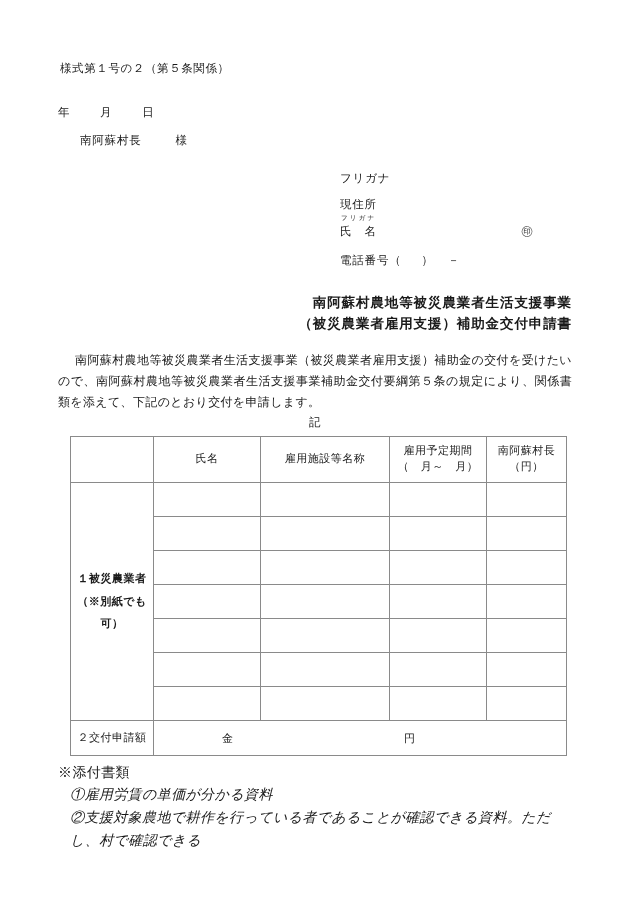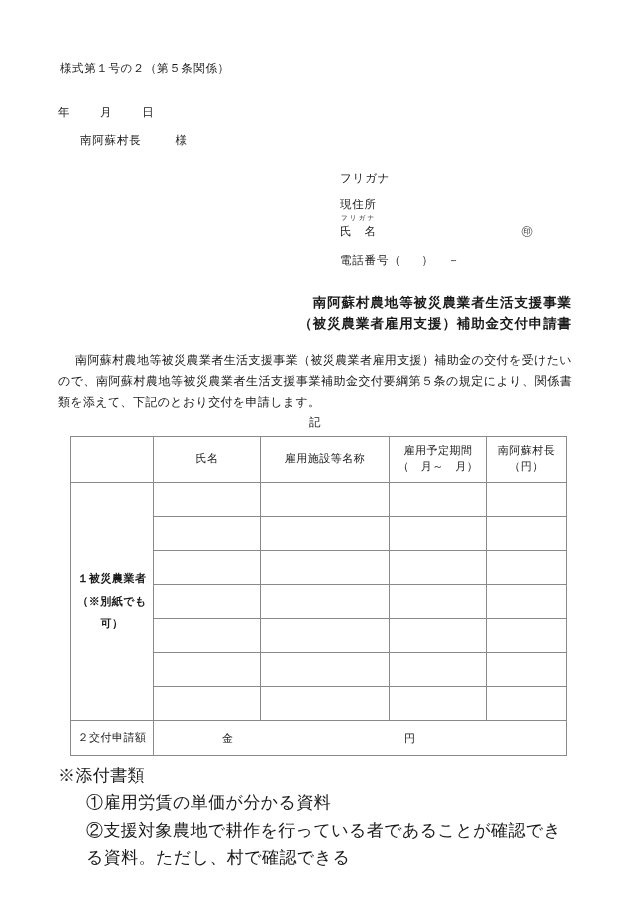--- a/index.html
+++ b/index.html
@@ -165,26 +165,26 @@
   .amt-yen {
     position: absolute;
     left: 250px;
     top: 50%;
     transform: translateY(-50%);
   }
 
   
   .attachments {
     margin-top: 6px;
-    font-size: 17px;
+    font-size: 14px;
     letter-spacing: 0.4px;
     line-height: 1.62;
   }
   .attachments .att-head { margin-left: 0px; }
-  .attachments .att-item { margin-left: 28px; }
+  .attachments .att-item { margin-left: 12px; font-style: italic; }
   .attachments .att-cont { margin-left: 30px; }
 </style>
 </head>
 <body>
 
 <div id="page">
   <div class="sheet">
 
     <div class="form-code">様式第１号の２（第５条関係）</div>
 

